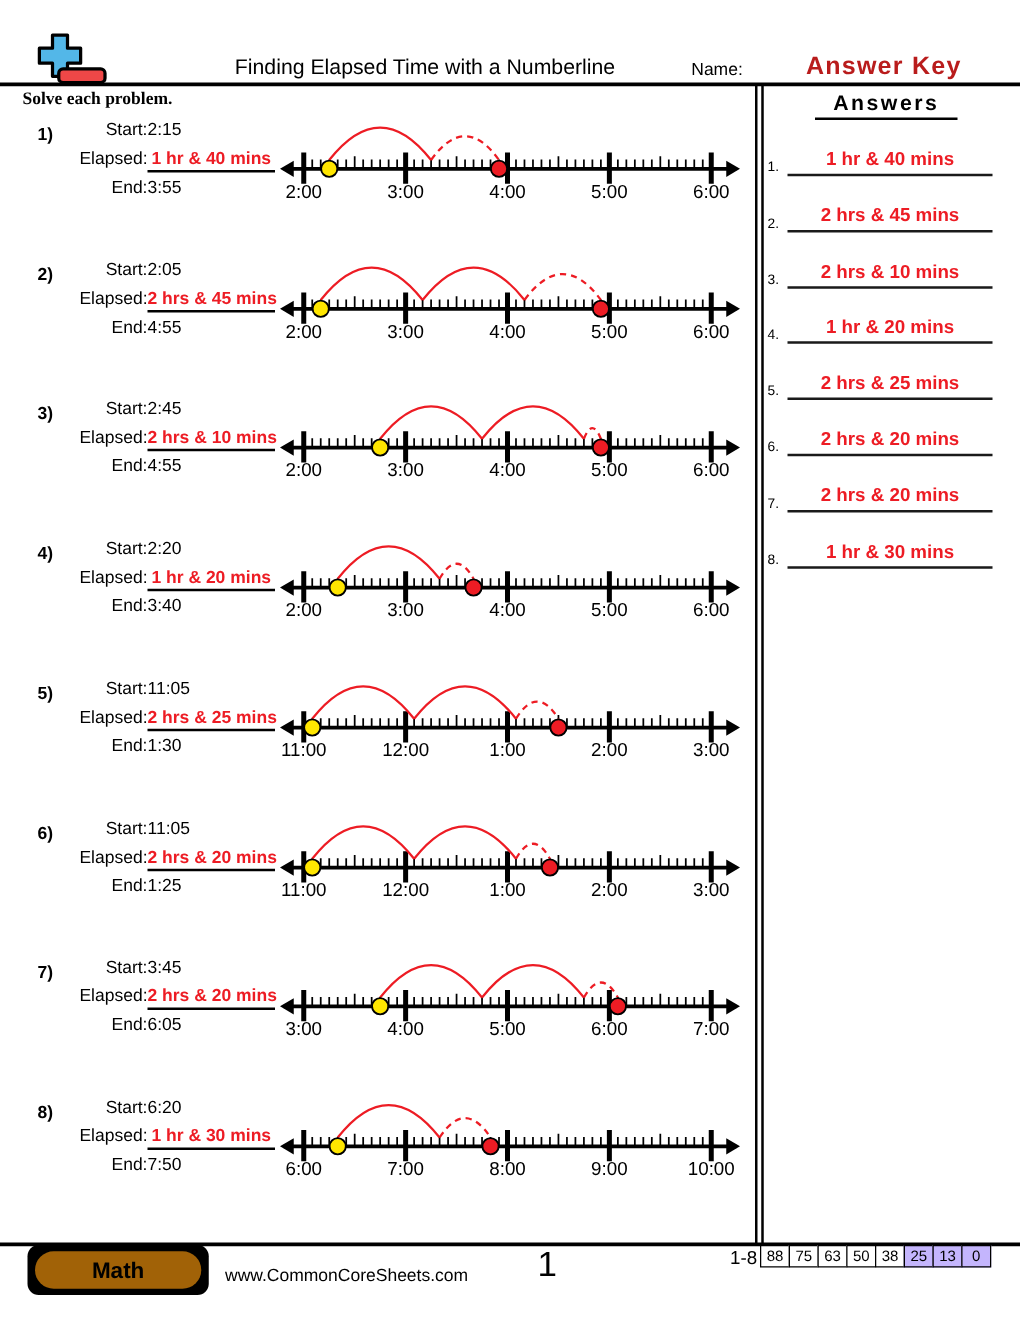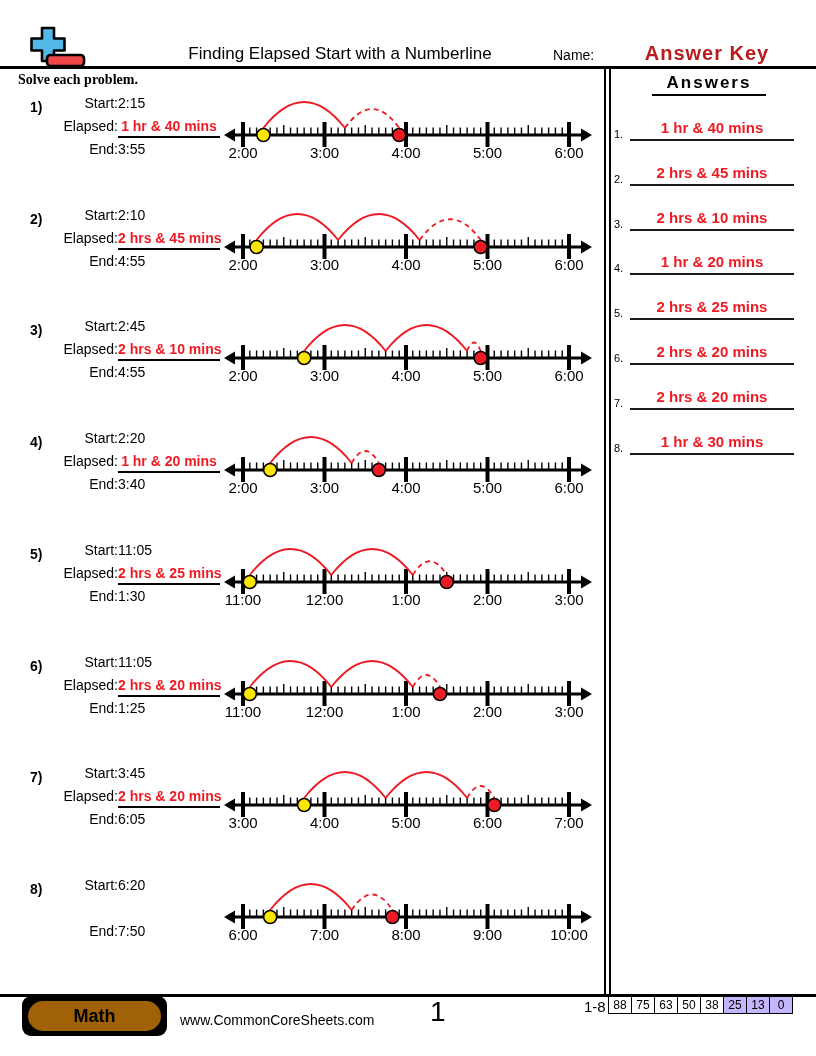--- a/index.html
+++ b/index.html
@@ -51,21 +51,21 @@
 </head>
 <body>
 
 <div id="page">
 
   <svg id="logo" width="64" height="44" viewBox="0 0 64 44">
     <path id="logo-plus" d="M14 2 h12 v10.5 h10.5 v12 h-10.5 v10.5 h-12 v-10.5 h-10.5 v-12 h10.5 z" fill="#53b7e8" stroke="#000" stroke-width="2.6" stroke-linejoin="round"></path>
     <rect id="logo-minus" x="19" y="29" width="37" height="11" rx="3.5" fill="#ef4747" stroke="#000" stroke-width="2.6"></rect>
   </svg>
 
-  <div id="title">Finding Elapsed Start with a Numberline</div>
+  <div id="title">Finding Elapsed Time with a Numberline</div>
   <div id="name-label">Name:</div>
   <div id="answer-key" style="color: #b91c1c;">Answer Key</div>
   <div id="header-line"></div>
   <div id="instruction">Solve each problem.</div>
 
   <div class="vline" id="vline1"></div>
   <div class="vline" id="vline2"></div>
 
   <div id="answers-title">Answers</div>
   <div id="answers-host">
@@ -183,21 +183,21 @@
           <path d="M40.375 33 Q 81.125 -19 121.875 33" stroke="#ed1c24" stroke-width="1.8" fill="none"></path>
           <path d="M121.875 33 Q 149.04166666666669 -5 176.20833333333334 33" stroke="#ed1c24" stroke-width="1.8" fill="none" stroke-dasharray="5,4"></path>
           <circle cx="40.375" cy="40" r="6.5" fill="#ffe600" stroke="#000" stroke-width="1.5"></circle>
           <circle cx="176.20833333333334" cy="40" r="6.5" fill="#ed1c24" stroke="#000" stroke-width="1.5"></circle>
         </svg>
   </div>
 
   <div class="problem" style="top: 206.7px;">
     <span class="pnum">2)</span>
     <div class="prow row-start">
-      <span class="plbl">Start:</span><span class="pval">2:10</span>
+      <span class="plbl">Start:</span><span class="pval">2:05</span>
     </div>
     <div class="prow row-elapsed">
       <span class="plbl">Elapsed:</span><span class="pval elapsed" style="color: rgb(237, 28, 36);">2 hrs &amp; 45 mins</span>
     </div>
     <div class="prow row-end">
       <span class="plbl">End:</span><span class="pval">4:55</span>
     </div>
     <svg class="numberline" width="370" height="68" viewBox="0 0 370 68">
           <line x1="4" y1="40" x2="366" y2="40" stroke="#000" stroke-width="3"></line>
           <polygon points="1,40 12,33.5 12,46.5" fill="#000"></polygon>
@@ -646,20 +646,23 @@
           <circle cx="81.125" cy="40" r="6.5" fill="#ffe600" stroke="#000" stroke-width="1.5"></circle>
           <circle cx="271.29166666666663" cy="40" r="6.5" fill="#ed1c24" stroke="#000" stroke-width="1.5"></circle>
         </svg>
   </div>
 
   <div class="problem" style="top: 876.9px;">
     <span class="pnum">8)</span>
     <div class="prow row-start">
       <span class="plbl">Start:</span><span class="pval">6:20</span>
     </div>
+    <div class="prow row-elapsed">
+      <span class="plbl">Elapsed:</span><span class="pval elapsed" style="color: rgb(237, 28, 36);">1 hr &amp; 30 mins</span>
+    </div>
     <div class="prow row-end">
       <span class="plbl">End:</span><span class="pval">7:50</span>
     </div>
     <svg class="numberline" width="370" height="68" viewBox="0 0 370 68">
           <line x1="4" y1="40" x2="366" y2="40" stroke="#000" stroke-width="3"></line>
           <polygon points="1,40 12,33.5 12,46.5" fill="#000"></polygon>
           <polygon points="369,40 358,33.5 358,46.5" fill="#000"></polygon>
           <line x1="26.791666666666668" y1="32.5" x2="26.791666666666668" y2="40" stroke="#000" stroke-width="1.4"></line>
           <line x1="33.583333333333336" y1="32.5" x2="33.583333333333336" y2="40" stroke="#000" stroke-width="1.4"></line>
           <line x1="40.375" y1="32.5" x2="40.375" y2="40" stroke="#000" stroke-width="1.4"></line>

